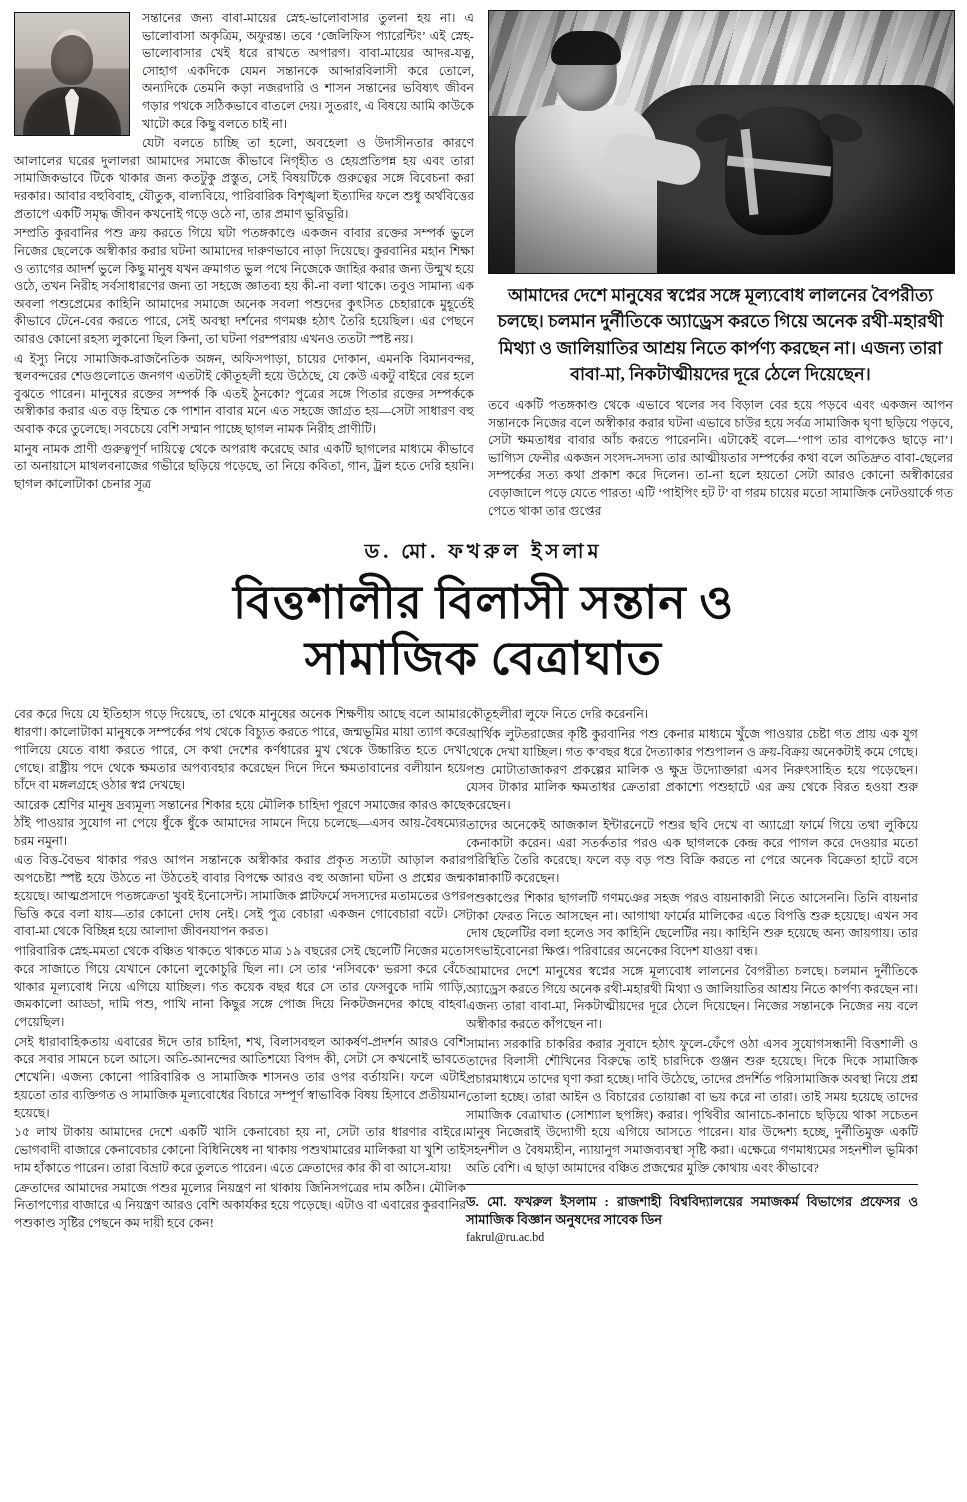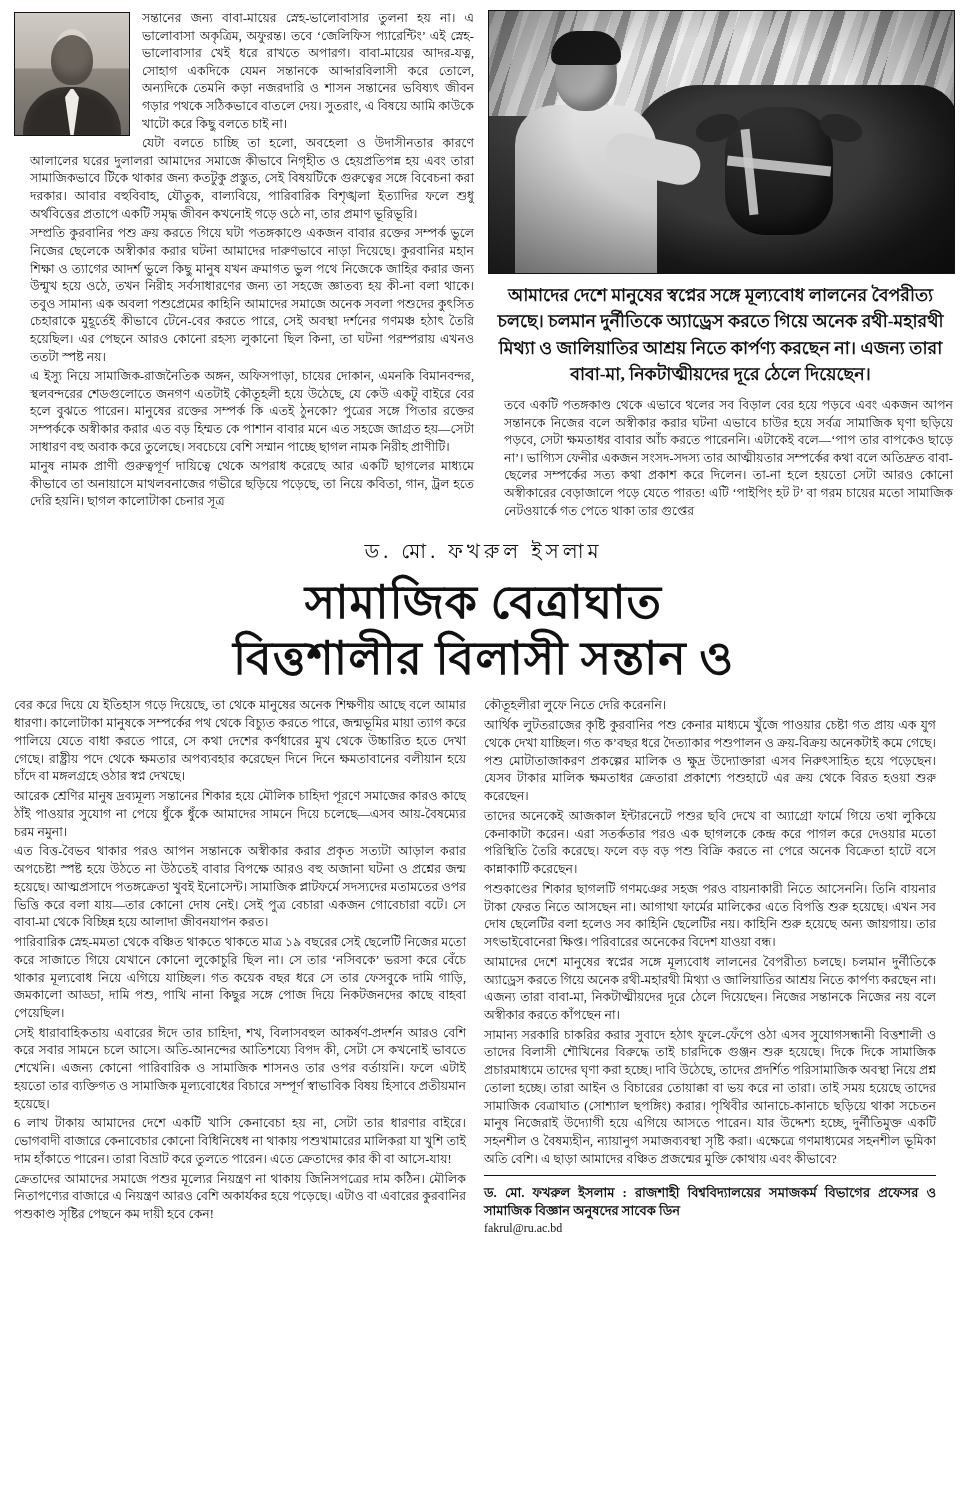--- a/index.html
+++ b/index.html
@@ -64,21 +64,21 @@
     clip-path:polygon(40% 0,60% 0,100% 18%,62% 100%,38% 100%,0 18%);
     z-index:3;
   }
 
   .col-text{
     font-size:12.4px;
     line-height:1.42;
     text-align:justify;
     hyphens:none;
   }
-  .col-text p{margin:0 0 2px 16px;}
+  .col-text p{margin:0 0 2px 0;}
 
   
   .photo{
     width:465px;height:262px;
     border:1px solid #111;
     position:relative;
     overflow:hidden;
     background:#6e6a66;
     filter:grayscale(1);
   }
@@ -162,35 +162,34 @@
   }
 
   
   .masthead{
     text-align:center;
     margin:14px 0 10px 0;
   }
   .byline-top{
     font-size:20px;
     letter-spacing:4px;
-    font-weight:normal;
+    font-weight:bold;
     margin-bottom:6px;
   }
   .headline{
     font-size:46px;
     line-height:1.22;
     font-weight:bold;
     letter-spacing:1px;
   }
 
   
   .body-cols{
     display:flex;
-    gap:18px;
-    margin-top:10px;
+    margin-top:19px;
   }
   .body-cols .col{
     width:452px;
     font-size:12.4px;
     line-height:1.43;
     text-align:justify;
   }
   .body-cols .col p{margin:0 0 2px 0;}
 
   .footer-note{
@@ -254,32 +253,32 @@
       <div class="pullquote">আমাদের দেশে মানুষের স্বপ্নের সঙ্গে মূল্যবোধ লালনের বৈপরীত্য চলছে। চলমান দুর্নীতিকে অ্যাড্রেস করতে গিয়ে অনেক রথী-মহারথী মিথ্যা ও জালিয়াতির আশ্রয় নিতে কার্পণ্য করছেন না। এজন্য তারা বাবা-মা, নিকটাত্মীয়দের দূরে ঠেলে দিয়েছেন।</div>
 
       <div class="col-text" style="margin-top:10px;">
         <p>তবে একটি পতঙ্গকাণ্ড থেকে এভাবে থলের সব বিড়াল বের হয়ে পড়বে এবং একজন আপন সন্তানকে নিজের বলে অস্বীকার করার ঘটনা এভাবে চাউর হয়ে সর্বত্র সামাজিক ঘৃণা ছড়িয়ে পড়বে, সেটা ক্ষমতাধর বাবার আঁচ করতে পারেননি। এটাকেই বলে—‘পাপ তার বাপকেও ছাড়ে না’। ভাগ্যিস ফেনীর একজন সংসদ-সদস্য তার আত্মীয়তার সম্পর্কের কথা বলে অতিদ্রুত বাবা-ছেলের সম্পর্কের সত্য কথা প্রকাশ করে দিলেন। তা-না হলে হয়তো সেটা আরও কোনো অস্বীকারের বেড়াজালে পড়ে যেতে পারত! এটি ‘পাইপিং হট ট’ বা গরম চায়ের মতো সামাজিক নেটওয়ার্কে গত পেতে থাকা তার গুপ্তের</p>
       </div>
     </div>
   </div>
 
   <div class="masthead">
     <div class="byline-top">ড. মো. ফখরুল ইসলাম</div>
+    <div class="headline">বিত্তশালীর বিলাসী সন্তান ও</div>
     <div class="headline">সামাজিক বেত্রাঘাত</div>
-    <div class="headline">বিত্তশালীর বিলাসী সন্তান ও</div>
   </div>
 
   <div class="body-cols">
     <div class="col">
       <p>বের করে দিয়ে যে ইতিহাস গড়ে দিয়েছে, তা থেকে মানুষের অনেক শিক্ষণীয় আছে বলে আমার ধারণা। কালোটাকা মানুষকে সম্পর্কের পথ থেকে বিচ্যুত করতে পারে, জন্মভূমির মায়া ত্যাগ করে পালিয়ে যেতে বাধা করতে পারে, সে কথা দেশের কর্ণধারের মুখ থেকে উচ্চারিত হতে দেখা গেছে। রাষ্ট্রীয় পদে থেকে ক্ষমতার অপব্যবহার করেছেন দিনে দিনে ক্ষমতাবানের বলীয়ান হয়ে চাঁদে বা মঙ্গলগ্রহে ওঠার স্বপ্ন দেখছে।</p>
       <p>আরেক শ্রেণির মানুষ দ্রব্যমূল্য সন্তানের শিকার হয়ে মৌলিক চাহিদা পূরণে সমাজের কারও কাছে ঠাঁই পাওয়ার সুযোগ না পেয়ে ধুঁকে ধুঁকে আমাদের সামনে দিয়ে চলেছে—এসব আয়-বৈষম্যের চরম নমুনা।</p>
       <p>এত বিত্ত-বৈভব থাকার পরও আপন সন্তানকে অস্বীকার করার প্রকৃত সত্যটা আড়াল করার অপচেষ্টা স্পষ্ট হয়ে উঠতে না উঠতেই বাবার বিপক্ষে আরও বহু অজানা ঘটনা ও প্রশ্নের জন্ম হয়েছে। আত্মপ্রসাদে পতঙ্গক্রেতা খুবই ইনোসেন্ট। সামাজিক প্লাটফর্মে সদস্যদের মতামতের ওপর ভিত্তি করে বলা যায়—তার কোনো দোষ নেই। সেই পুত্র বেচারা একজন গোবেচারা বটে। সে বাবা-মা থেকে বিচ্ছিন্ন হয়ে আলাদা জীবনযাপন করত।</p>
       <p>পারিবারিক স্নেহ-মমতা থেকে বঞ্চিত থাকতে থাকতে মাত্র ১৯ বছরের সেই ছেলেটি নিজের মতো করে সাজাতে গিয়ে যেখানে কোনো লুকোচুরি ছিল না। সে তার ‘নসিবকে’ ভরসা করে বেঁচে থাকার মূল্যবোধ নিয়ে এগিয়ে যাচ্ছিল। গত কয়েক বছর ধরে সে তার ফেসবুকে দামি গাড়ি, জমকালো আড্ডা, দামি পশু, পাখি নানা কিছুর সঙ্গে পোজ দিয়ে নিকটজনদের কাছে বাহবা পেয়েছিল।</p>
       <p>সেই ধারাবাহিকতায় এবারের ঈদে তার চাহিদা, শখ, বিলাসবহুল আকর্ষণ-প্রদর্শন আরও বেশি করে সবার সামনে চলে আসে। অতি-আনন্দের আতিশয্যে বিপদ কী, সেটা সে কখনোই ভাবতে শেখেনি। এজন্য কোনো পারিবারিক ও সামাজিক শাসনও তার ওপর বর্তায়নি। ফলে এটাই হয়তো তার ব্যক্তিগত ও সামাজিক মূল্যবোধের বিচারে সম্পূর্ণ স্বাভাবিক বিষয় হিসাবে প্রতীয়মান হয়েছে।</p>
-      <p>6 লাখ টাকায় আমাদের দেশে একটি খাসি কেনাবেচা হয় না, সেটা তার ধারণার বাইরে। ভোগবাদী বাজারে কেনাবেচার কোনো বিধিনিষেধ না থাকায় পশুখামারের মালিকরা যা খুশি তাই দাম হাঁকাতে পারেন। তারা বিভ্রাট করে তুলতে পারেন। এতে ক্রেতাদের কার কী বা আসে-যায়!</p>
+      <p>১৫ লাখ টাকায় আমাদের দেশে একটি খাসি কেনাবেচা হয় না, সেটা তার ধারণার বাইরে। ভোগবাদী বাজারে কেনাবেচার কোনো বিধিনিষেধ না থাকায় পশুখামারের মালিকরা যা খুশি তাই দাম হাঁকাতে পারেন। তারা বিভ্রাট করে তুলতে পারেন। এতে ক্রেতাদের কার কী বা আসে-যায়!</p>
       <p>ক্রেতাদের আমাদের সমাজে পশুর মূল্যের নিয়ন্ত্রণ না থাকায় জিনিসপত্রের দাম কঠিন। মৌলিক নিতাপণ্যের বাজারে এ নিয়ন্ত্রণ আরও বেশি অকার্যকর হয়ে পড়েছে। এটাও বা এবারের কুরবানির পশুকাণ্ড সৃষ্টির পেছনে কম দায়ী হবে কেন!</p>
     </div>
     <div class="col">
       <p>কৌতূহলীরা লুফে নিতে দেরি করেননি।</p>
       <p>আর্থিক লুটতরাজের কৃষ্টি কুরবানির পশু কেনার মাধ্যমে খুঁজে পাওয়ার চেষ্টা গত প্রায় এক যুগ থেকে দেখা যাচ্ছিল। গত ক’বছর ধরে দৈত্যাকার পশুপালন ও ক্রয়-বিক্রয় অনেকটাই কমে গেছে। পশু মোটাতাজাকরণ প্রকল্পের মালিক ও ক্ষুদ্র উদ্যোক্তারা এসব নিরুৎসাহিত হয়ে পড়েছেন। যেসব টাকার মালিক ক্ষমতাধর ক্রেতারা প্রকাশ্যে পশুহাটে এর ক্রয় থেকে বিরত হওয়া শুরু করেছেন।</p>
       <p>তাদের অনেকেই আজকাল ইন্টারনেটে পশুর ছবি দেখে বা অ্যাগ্রো ফার্মে গিয়ে তথা লুকিয়ে কেনাকাটা করেন। এরা সতর্কতার পরও এক ছাগলকে কেন্দ্র করে পাগল করে দেওয়ার মতো পরিস্থিতি তৈরি করেছে। ফলে বড় বড় পশু বিক্রি করতে না পেরে অনেক বিক্রেতা হাটে বসে কান্নাকাটি করেছেন।</p>
       <p>পশুকাণ্ডের শিকার ছাগলটি গণমঞের সহজ পরও বায়নাকারী নিতে আসেননি। তিনি বায়নার টাকা ফেরত নিতে আসছেন না। আগাথা ফার্মের মালিকের এতে বিপত্তি শুরু হয়েছে। এখন সব দোষ ছেলেটির বলা হলেও সব কাহিনি ছেলেটির নয়। কাহিনি শুরু হয়েছে অন্য জায়গায়। তার সৎভাইবোনেরা ক্ষিপ্ত। পরিবারের অনেকের বিদেশ যাওয়া বন্ধ।</p>
       <p>আমাদের দেশে মানুষের স্বপ্নের সঙ্গে মূল্যবোধ লালনের বৈপরীত্য চলছে। চলমান দুর্নীতিকে অ্যাড্রেস করতে গিয়ে অনেক রথী-মহারথী মিথ্যা ও জালিয়াতির আশ্রয় নিতে কার্পণ্য করছেন না। এজন্য তারা বাবা-মা, নিকটাত্মীয়দের দূরে ঠেলে দিয়েছেন। নিজের সন্তানকে নিজের নয় বলে অস্বীকার করতে কাঁপছেন না।</p>
       <p>সামান্য সরকারি চাকরির করার সুবাদে হঠাৎ ফুলে-ফেঁপে ওঠা এসব সুযোগসন্ধানী বিত্তশালী ও তাদের বিলাসী শৌখিনের বিরুদ্ধে তাই চারদিকে গুঞ্জন শুরু হয়েছে। দিকে দিকে সামাজিক প্রচারমাধ্যমে তাদের ঘৃণা করা হচ্ছে। দাবি উঠেছে, তাদের প্রদর্শিত পরিসামাজিক অবস্থা নিয়ে প্রশ্ন তোলা হচ্ছে। তারা আইন ও বিচারের তোয়াক্কা বা ভয় করে না তারা। তাই সময় হয়েছে তাদের সামাজিক বেত্রাঘাত (সোশ্যাল ছপঙ্গিং) করার। পৃথিবীর আনাচে-কানাচে ছড়িয়ে থাকা সচেতন মানুষ নিজেরাই উদ্যোগী হয়ে এগিয়ে আসতে পারেন। যার উদ্দেশ্য হচ্ছে, দুর্নীতিমুক্ত একটি সহনশীল ও বৈষম্যহীন, ন্যায়ানুগ সমাজব্যবস্থা সৃষ্টি করা। এক্ষেত্রে গণমাধ্যমের সহনশীল ভূমিকা অতি বেশি। এ ছাড়া আমাদের বঞ্চিত প্রজন্মের মুক্তি কোথায় এবং কীভাবে?</p>
 

